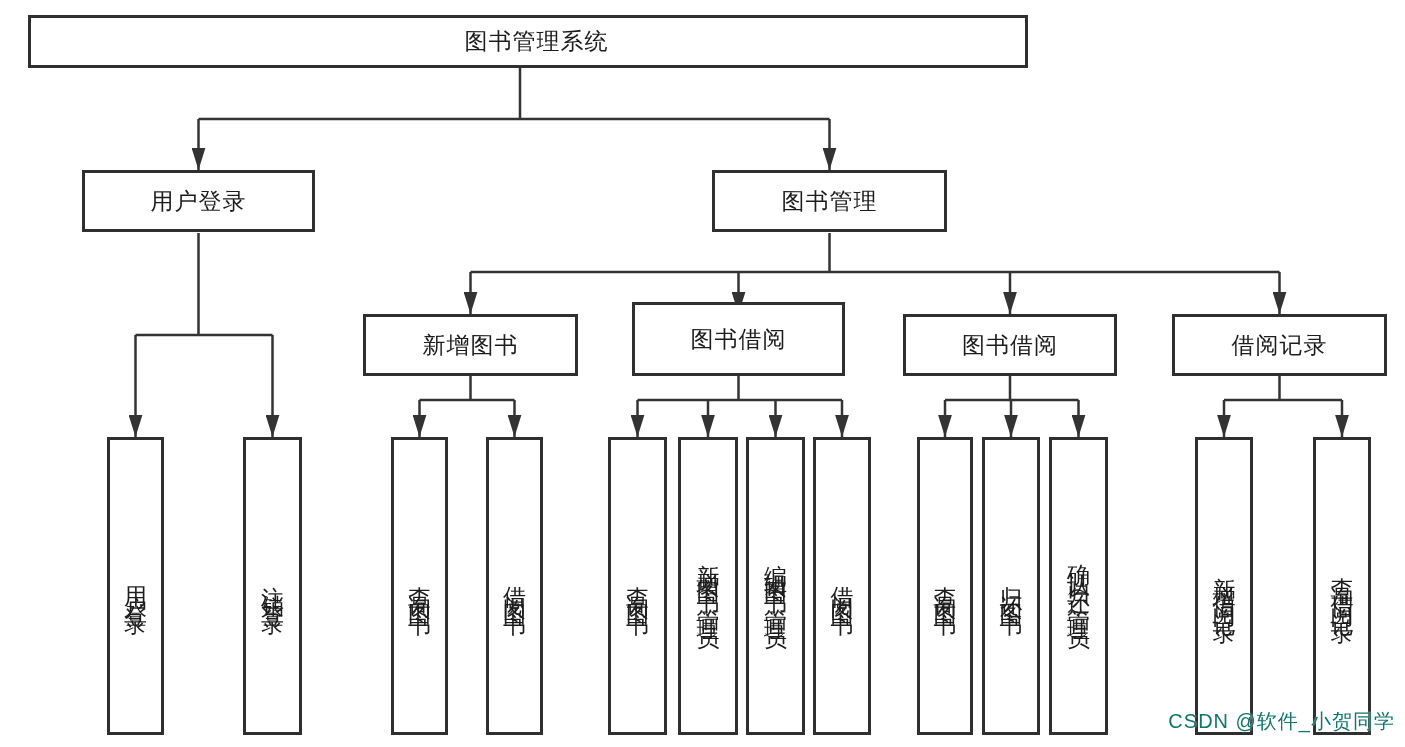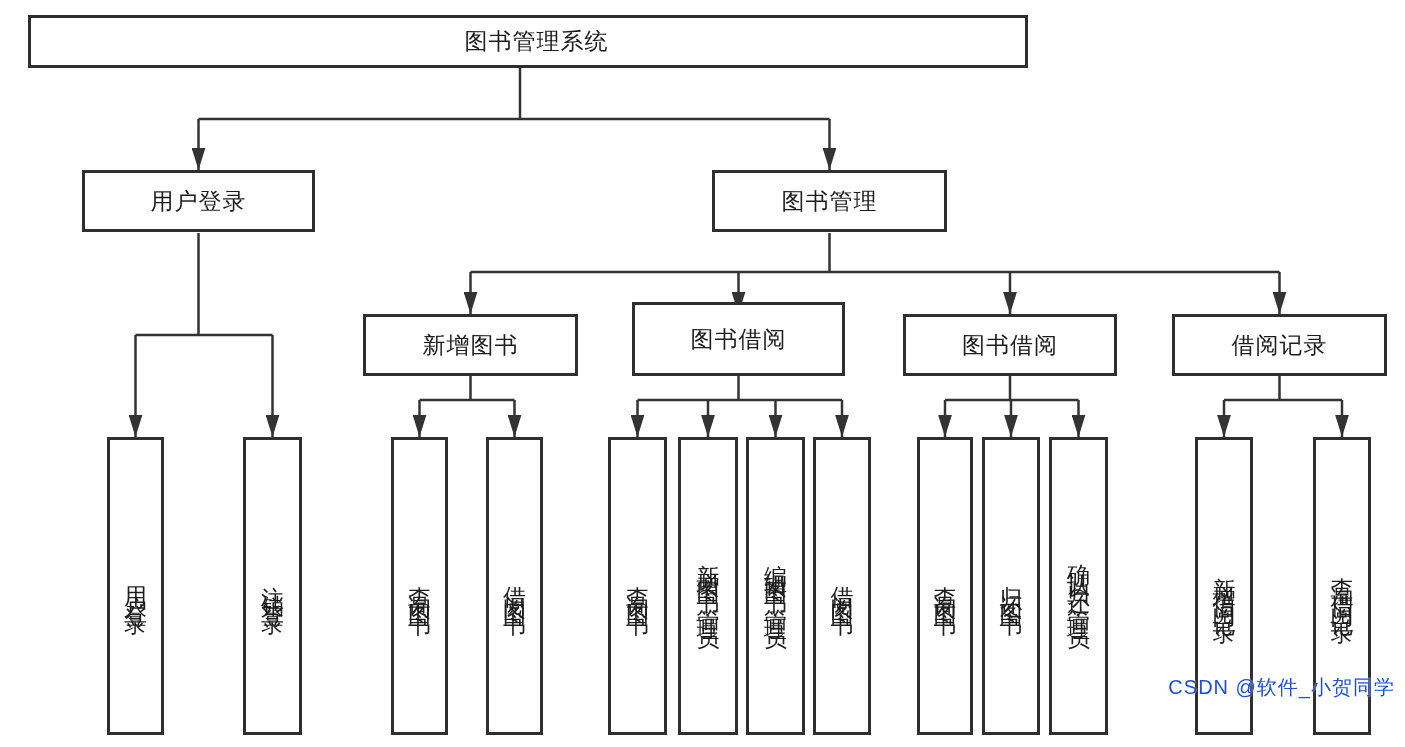--- a/index.html
+++ b/index.html
@@ -45,22 +45,22 @@
   .p-c2{left:678px;width:60px;}
   .p-c3{left:746px;width:59px;}
   .p-c4{left:813px;width:58px;}
   .p-d1{left:917px;width:56px;}
   .p-d2{left:982px;width:58px;}
   .p-d3{left:1049px;width:59px;}
   .p-e1{left:1195px;width:58px;}
   .p-e2{left:1313px;width:58px;}
 
   .watermark{
-    position:absolute;z-index:5;right:10px;top:674px;
-    font-size:20px;letter-spacing:1px;color:#1d4ed8;
+    position:absolute;z-index:5;right:10px;top:708px;
+    font-size:20px;letter-spacing:1px;color:#0f766e;
     text-shadow:0 0 2px #ffffff;white-space:nowrap;
   }
 </style>
 </head>
 <body>
 
 <div class="canvas">
 
   <svg class="connectors" width="1405" height="747" viewBox="0 0 1405 747">
     <defs>

